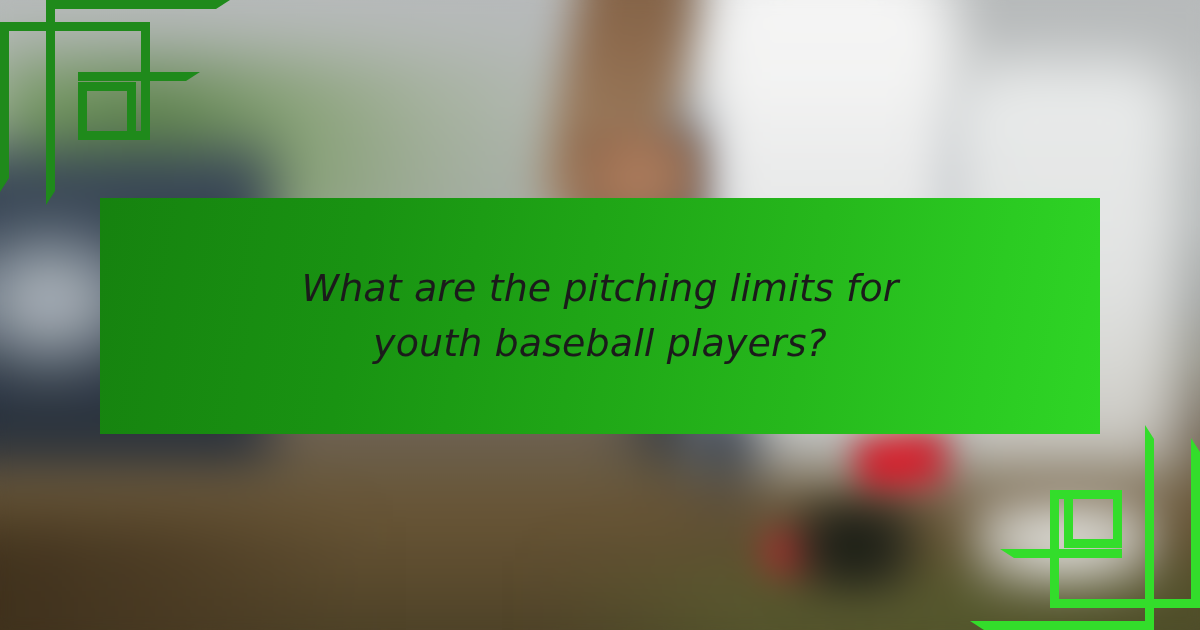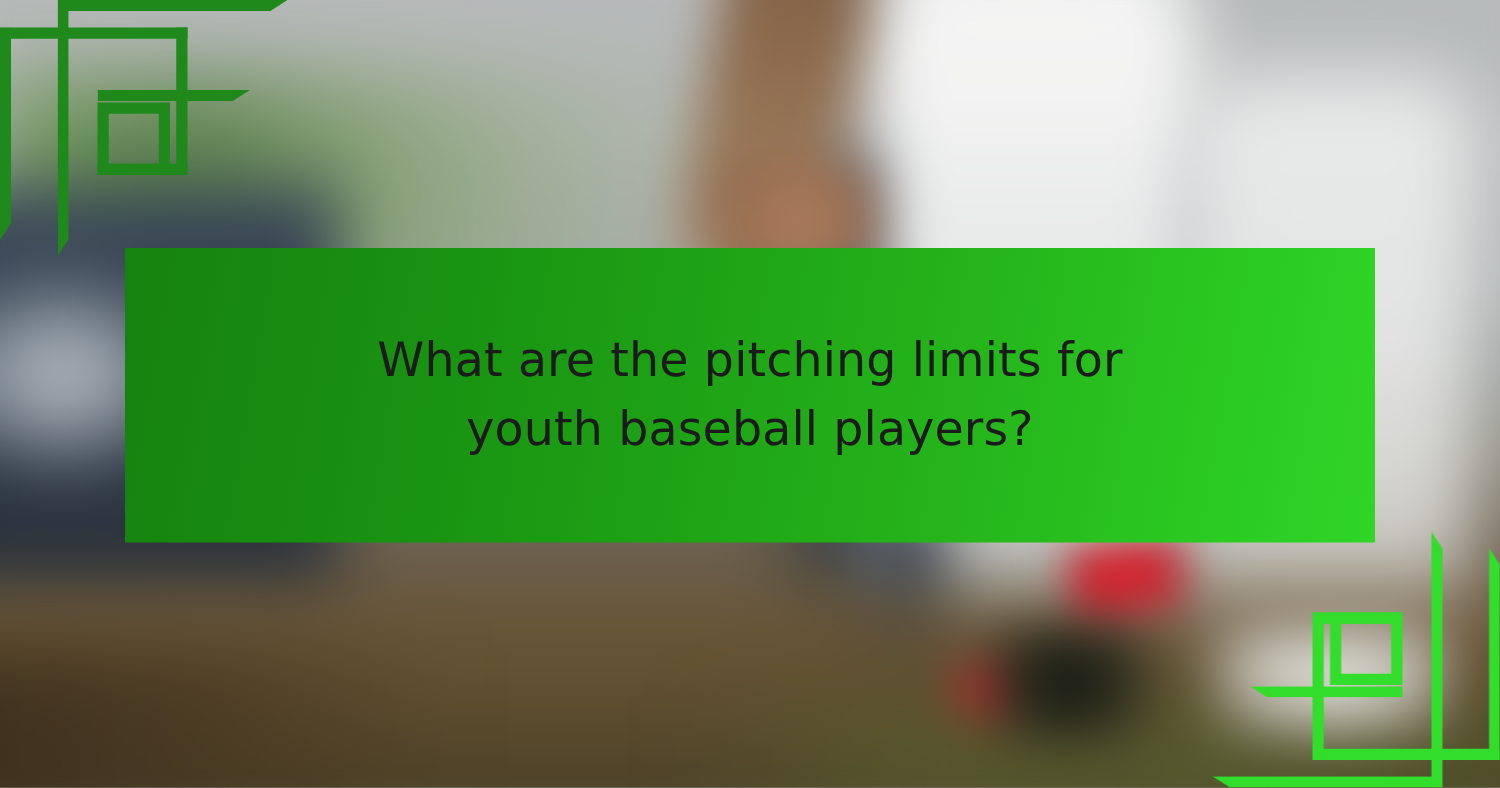--- a/index.html
+++ b/index.html
@@ -310,20 +310,21 @@
     align-items: center;
     justify-content: center;
     padding: 0 54px;
     background: linear-gradient(100deg,
         #16820f 0%,
         #199312 26%,
         #1fa516 48%,
         #26b81c 70%,
         #2bcb22 88%,
         #2fd626 100%);
+    font-style: italic;
   }
 
   .title-text {
     font-family: "DejaVu Sans", sans-serif;
     font-size: 38px;
     line-height: 1.45;
     font-weight: 400;
     color: #1b1b1b;
     text-align: center;
     letter-spacing: 0.1px;

